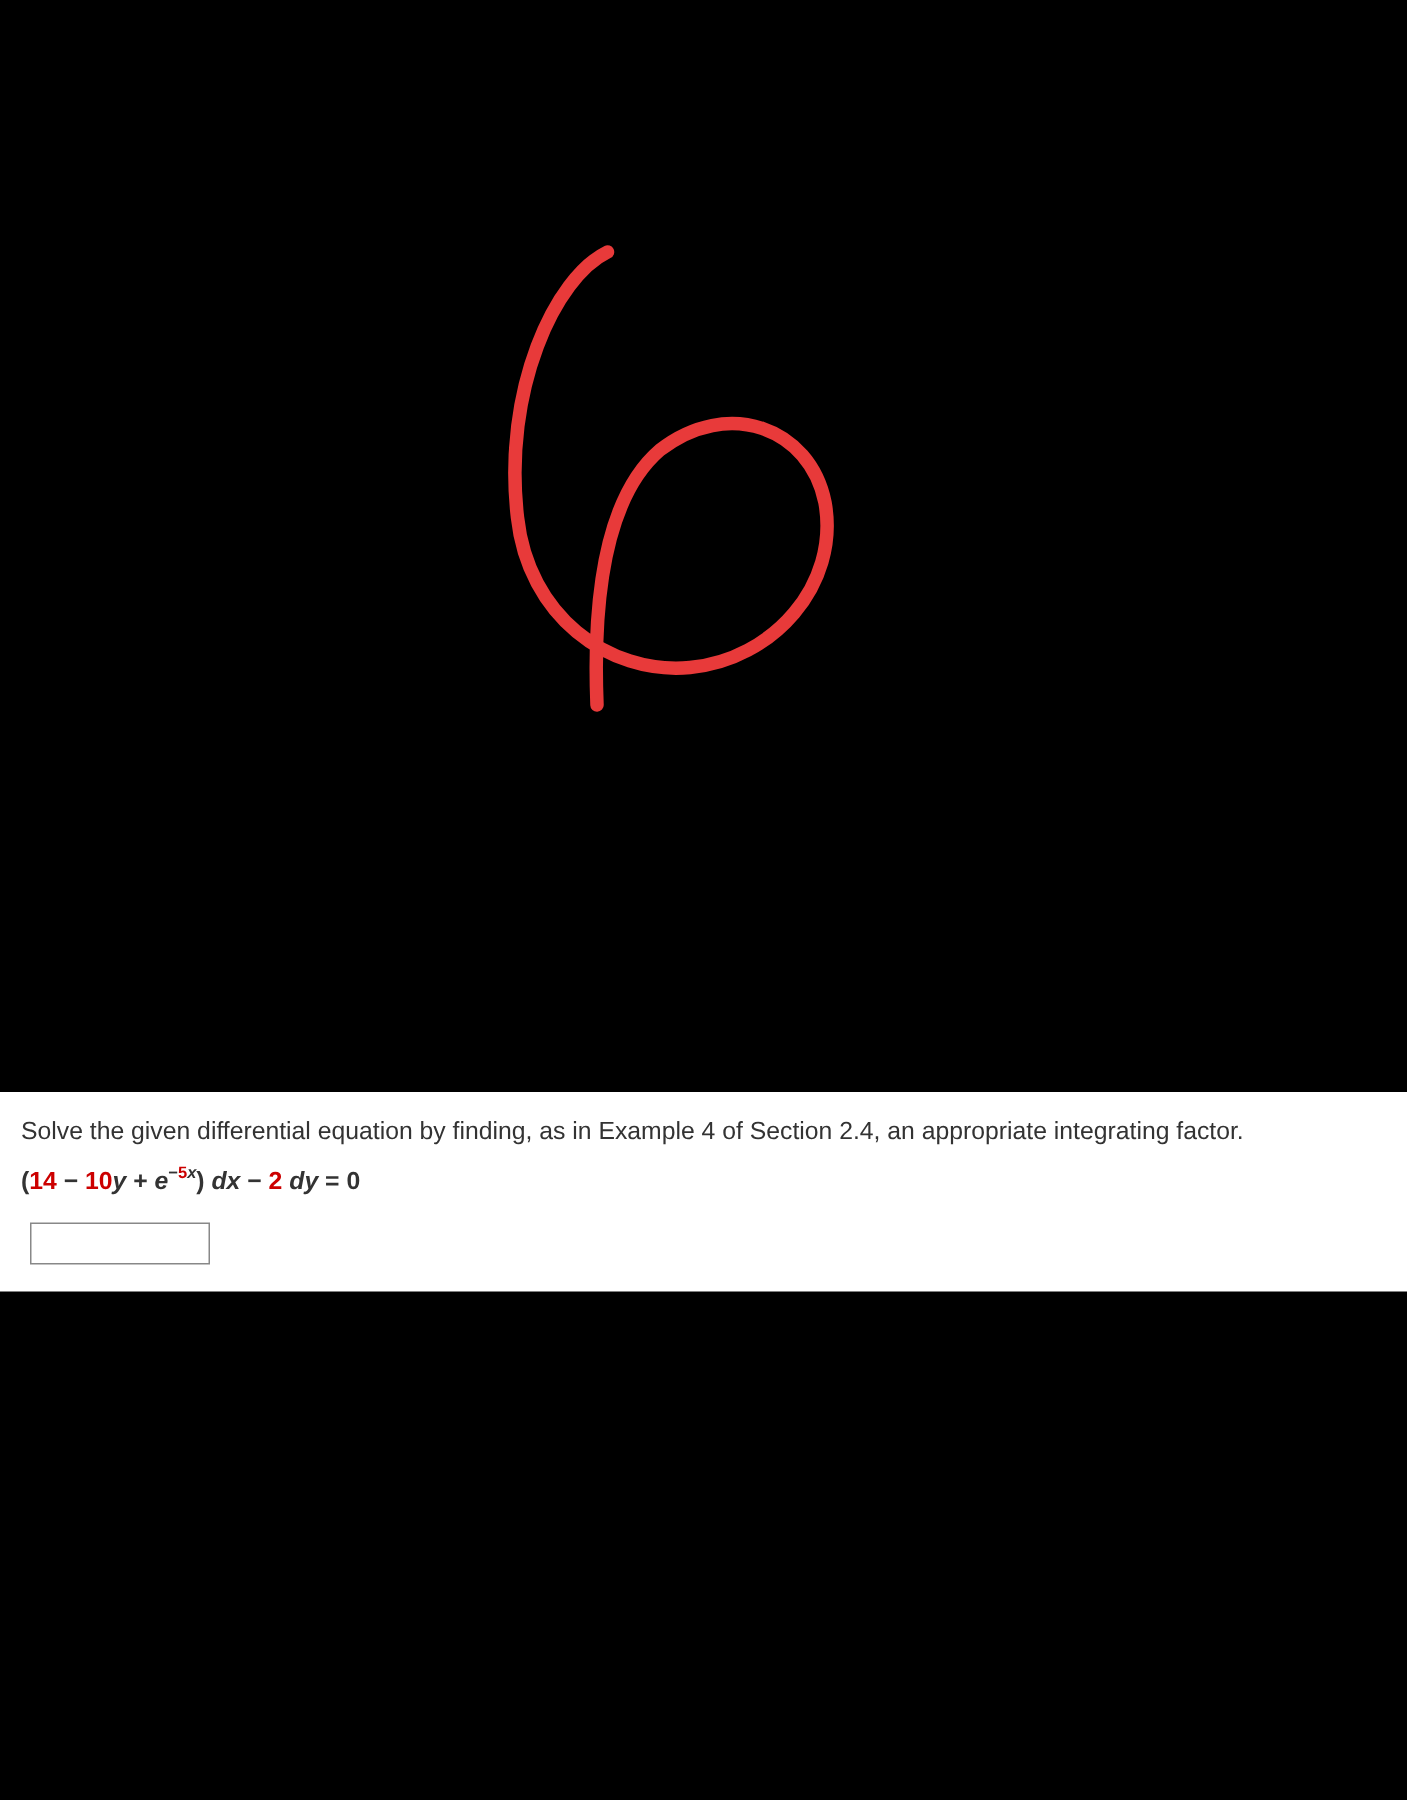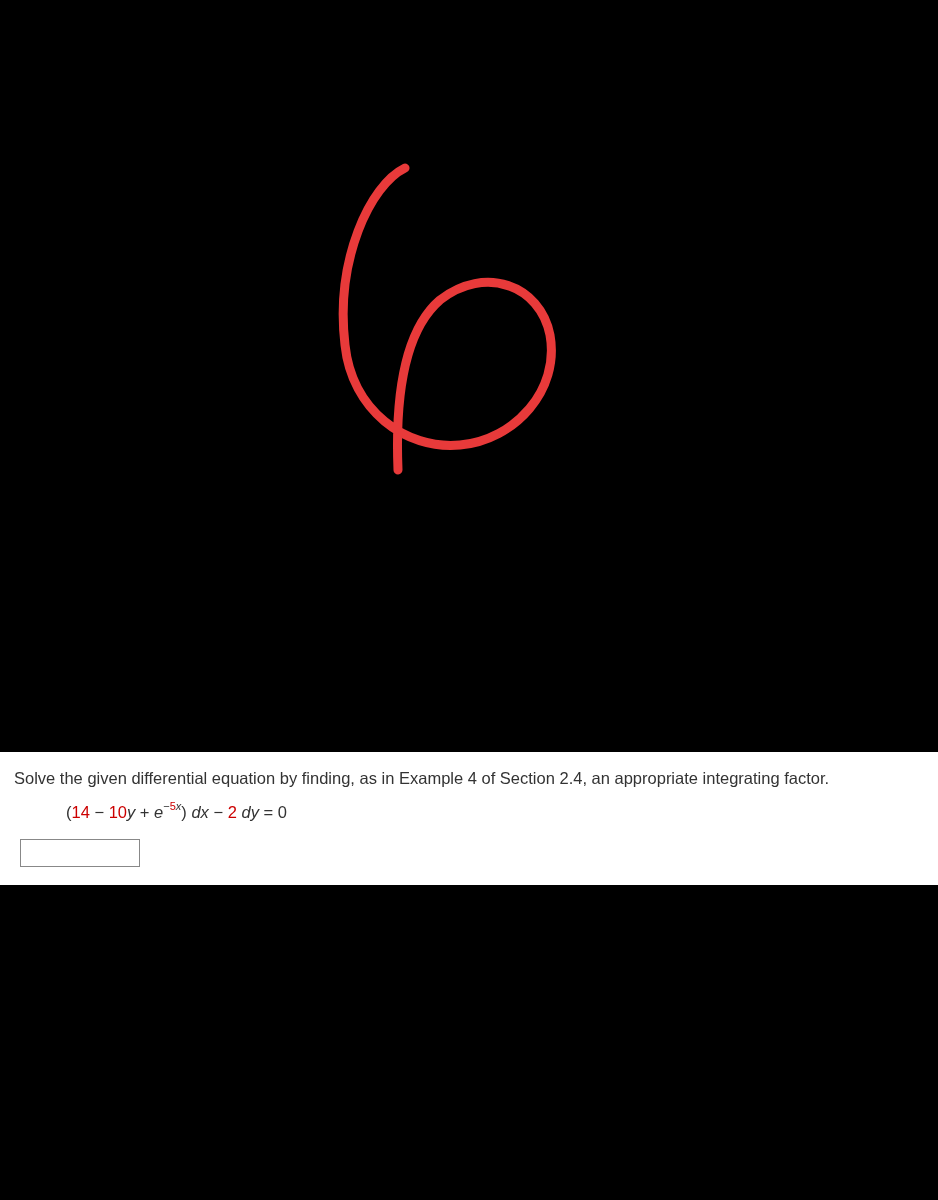--- a/index.html
+++ b/index.html
@@ -23,40 +23,40 @@
   .annotation-svg {
     position: absolute;
     top: 150px;
     left: 290px;
     width: 300px;
     height: 350px;
     pointer-events: none;
   }
   .problem-box {
     position: absolute;
-    top: 752px;
+    top: 728px;
     left: 0;
     width: 938px;
     background: #ffffff;
     box-sizing: border-box;
     padding: 14px 14px 18px 14px;
   }
   .problem-text {
     font-size: 16.5px;
     color: #333333;
     line-height: 1.5;
     margin-bottom: 10px;
     white-space: nowrap;
   }
   .equation {
     font-size: 16.5px;
     color: #333333;
-    margin-left: 52px;
     margin-bottom: 18px;
     font-family: Verdana, Geneva, sans-serif;
+    font-weight: bold;
   }
   .equation .num-red {
     color: #cc0000;
   }
   .equation .ital {
     font-style: italic;
   }
   .equation .sup {
     font-size: 11px;
     vertical-align: super;

